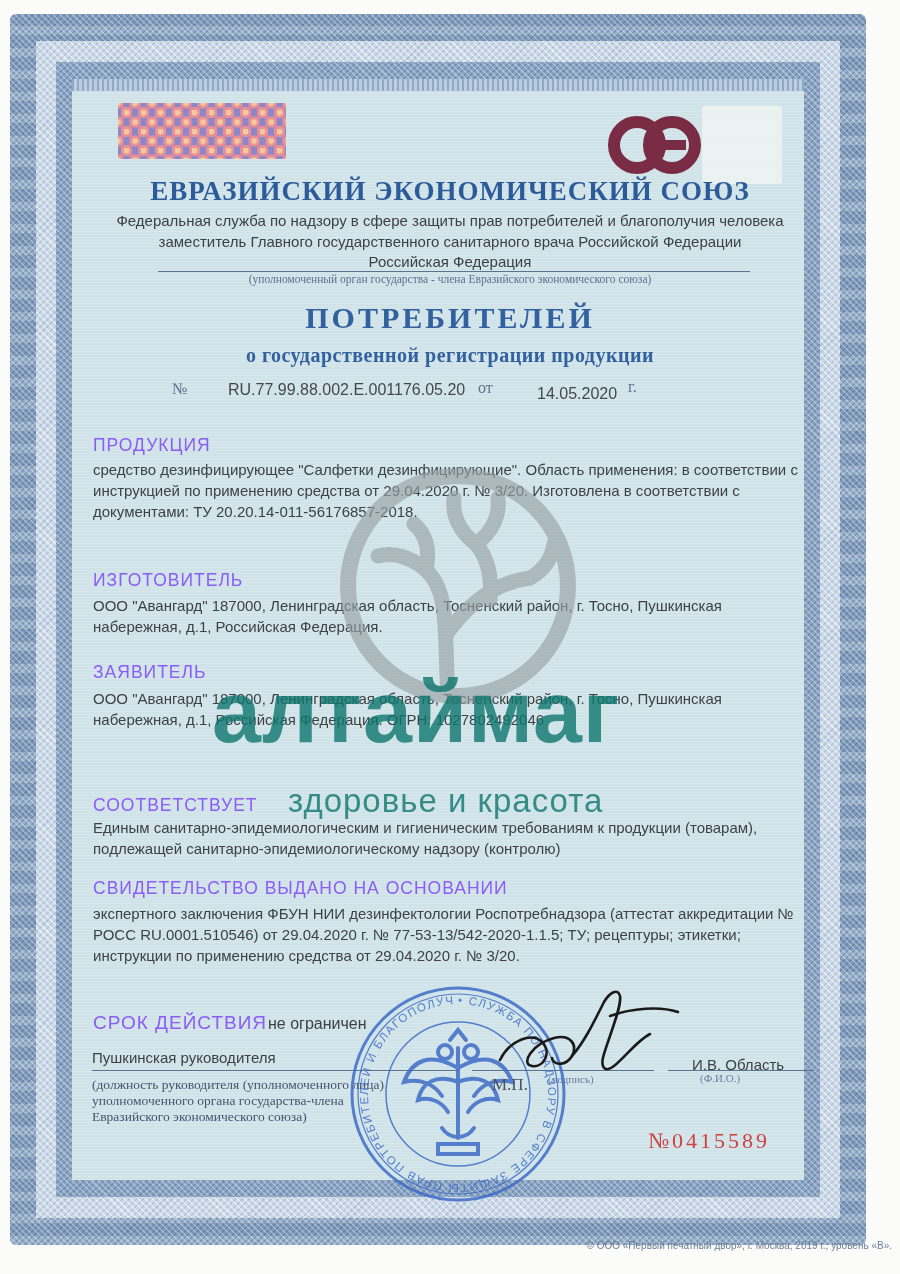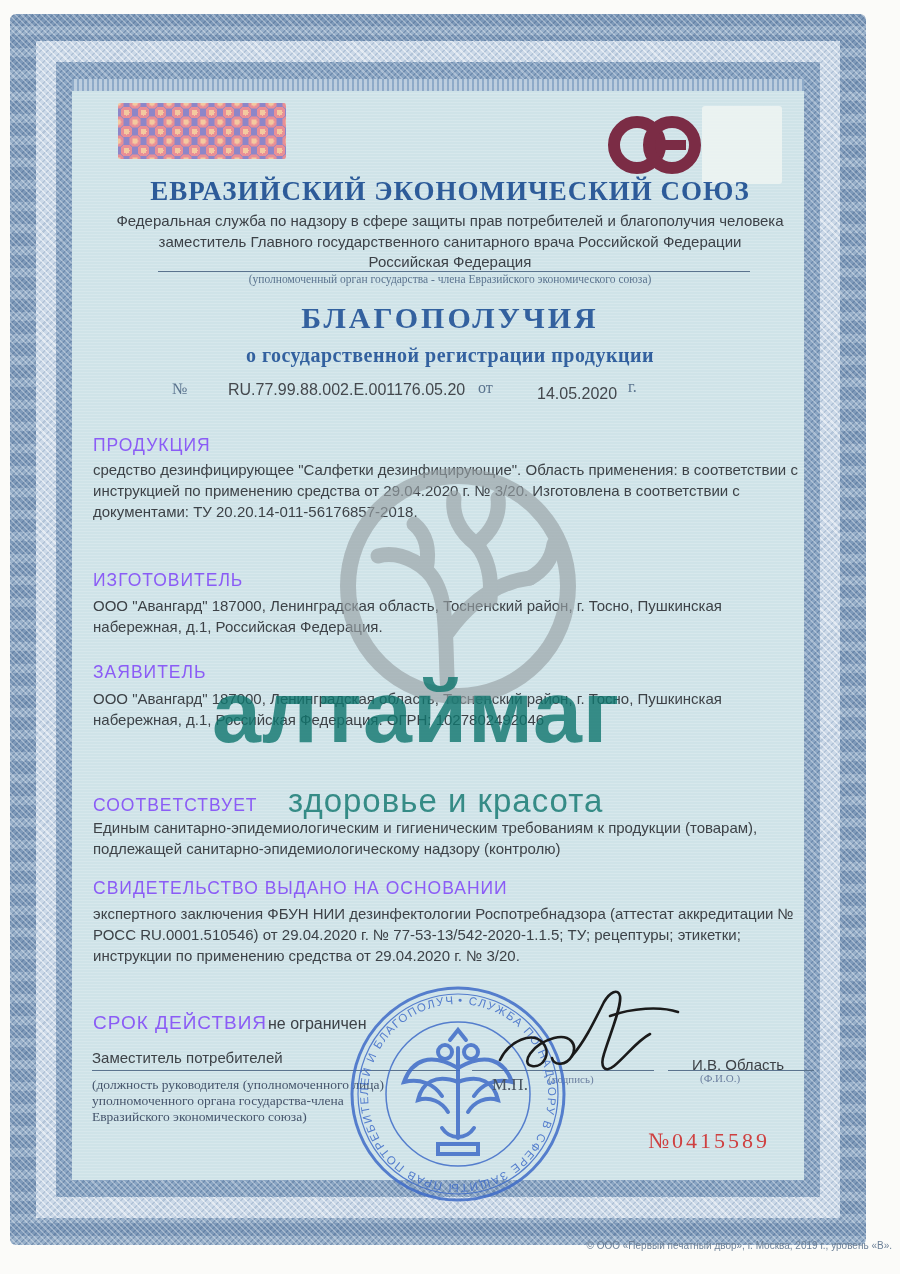--- a/index.html
+++ b/index.html
@@ -86,21 +86,21 @@
 
 <div class="abs" style="left:702px;top:106px;width:80px;height:78px;background:rgba(238,244,242,.85);border-radius:3px;"></div>
 
 <div class="abs hdr-main" style="left:0;top:176px;">ЕВРАЗИЙСКИЙ ЭКОНОМИЧЕСКИЙ СОЮЗ</div>
 <div class="abs sub" style="left:0;top:212px;">Федеральная служба по надзору в сфере защиты прав потребителей и благополучия человека</div>
 <div class="abs sub" style="left:0;top:233px;">заместитель Главного государственного санитарного врача Российской Федерации</div>
 <div class="abs sub" style="left:0;top:253px;">Российская Федерация</div>
 <div class="abs rule" style="left:158px;top:271px;width:592px;"></div>
 <div class="abs note" style="left:0;top:273px;">(уполномоченный орган государства - члена Евразийского экономического союза)</div>
 
-<div class="abs doc-title" style="left:0;top:301px;">БЛАГОПОЛУЧИЯ</div>
+<div class="abs doc-title" style="left:0;top:301px;">ПОТРЕБИТЕЛЕЙ</div>
 <div class="abs doc-sub" style="left:0;top:344px;">о государственной регистрации продукции</div>
 
 <div class="abs num-row" style="left:172px;top:380px;">№</div>
 <div class="abs num-val" style="left:228px;top:381px;">RU.77.99.88.002.Е.001176.05.20</div>
 <div class="abs num-row" style="left:478px;top:379px;">от</div>
 <div class="abs num-val" style="left:537px;top:385px;">14.05.2020</div>
 <div class="abs num-row" style="left:628px;top:378px;">г.</div>
 
 <div class="abs sec-h" style="left:93px;top:435px;">ПРОДУКЦИЯ</div>
 <div class="abs body-t" style="left:93px;top:459px;width:722px;">средство дезинфицирующее "Салфетки дезинфицирующие". Область применения: в соответствии с инструкцией по применению средства от 29.04.2020 г. № 3/20. Изготовлена в соответствии с документами: ТУ 20.20.14-011-56176857-2018.</div>
@@ -113,21 +113,21 @@
 
 <div class="abs sec-h" style="left:93px;top:795px;">СООТВЕТСТВУЕТ</div>
 <div class="abs body-t" style="left:93px;top:817px;width:722px;">Единым санитарно-эпидемиологическим и гигиеническим требованиям к продукции (товарам), подлежащей санитарно-эпидемиологическому надзору (контролю)</div>
 
 <div class="abs sec-h" style="left:93px;top:878px;">СВИДЕТЕЛЬСТВО ВЫДАНО НА ОСНОВАНИИ</div>
 <div class="abs body-t" style="left:93px;top:903px;width:726px;">экспертного заключения ФБУН НИИ дезинфектологии Роспотребнадзора (аттестат аккредитации № РОСС RU.0001.510546) от 29.04.2020 г. № 77-53-13/542-2020-1.1.5; ТУ; рецептуры; этикетки; инструкции по применению средства от 29.04.2020 г. № 3/20.</div>
 
 <div class="abs sec-h" style="left:93px;top:1012px;font-size:19px;">СРОК ДЕЙСТВИЯ</div>
 <div class="abs body-t" style="left:268px;top:1013px;font-size:16px;">не ограничен</div>
 
-<div class="abs body-t" style="left:92px;top:1047px;font-size:15px;">Заместитель потребителей</div>
+<div class="abs body-t" style="left:92px;top:1047px;font-size:15px;">Пушкинская руководителя</div>
 <div class="abs rule" style="left:92px;top:1070px;width:368px;border-top-width:1px;"></div>
 <div class="abs rule" style="left:472px;top:1070px;width:182px;border-top-width:1px;"></div>
 <div class="abs rule" style="left:668px;top:1070px;width:146px;border-top-width:1px;"></div>
 <div class="abs tiny-serif" style="left:92px;top:1077px;width:302px;">(должность руководителя (уполномоченного лица) уполномоченного органа государства-члена Евразийского экономического союза)</div>
 <div class="abs fio-note" style="left:548px;top:1073px;">(подпись)</div>
 <div class="abs body-t" style="left:692px;top:1054px;font-size:15px;">И.В. Область</div>
 <div class="abs fio-note" style="left:700px;top:1072px;">(Ф.И.О.)</div>
 
 <div class="abs" style="left:342px;top:978px;width:232px;height:232px;opacity:.85;">
   <svg width="232" height="232" viewBox="0 0 232 232">

